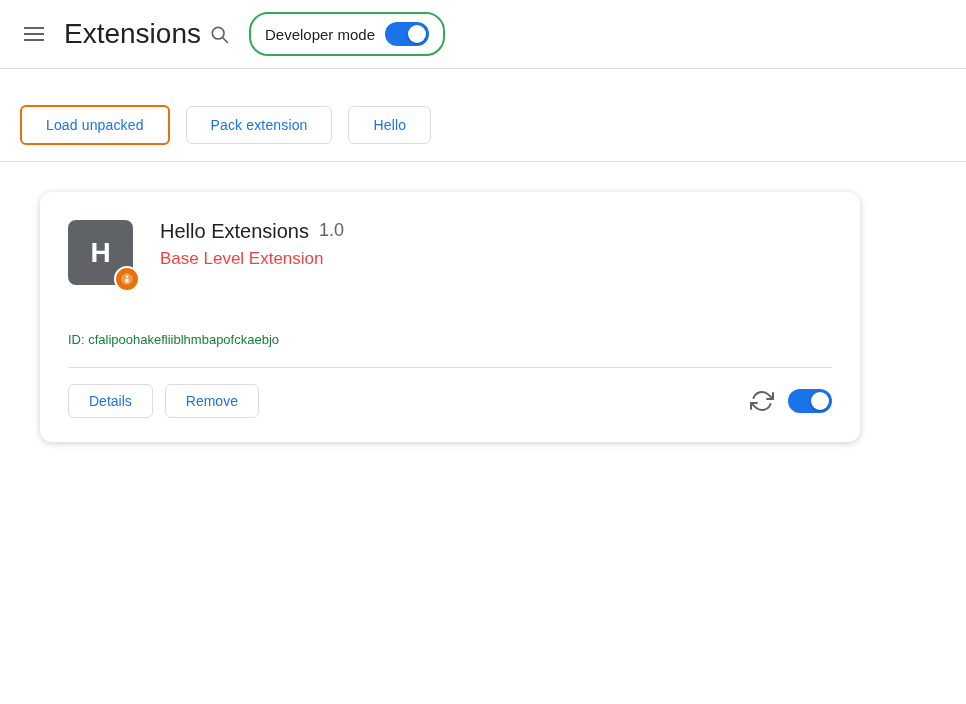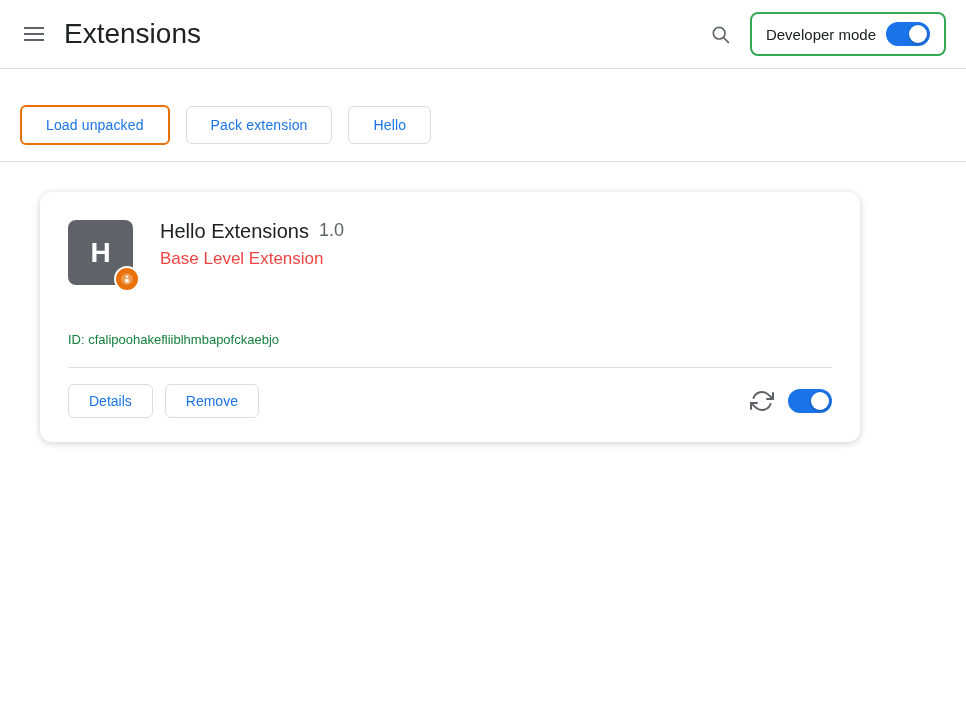--- a/index.html
+++ b/index.html
@@ -8,21 +8,21 @@
       background: #fff;
       color: #202124;
       width: 966px;
       min-height: 704px;
     }
 
     
     .header {
       display: flex;
       align-items: center;
-      justify-content: space-between;
+      justify-content: flex-start;
       padding: 12px 20px;
       border-bottom: 1px solid #e0e0e0;
     }
     .header-left {
       display: flex;
       align-items: center;
       gap: 16px;
     }
     .hamburger-icon {
       display: flex;
@@ -54,21 +54,21 @@
       align-items: center;
       justify-content: center;
       cursor: pointer;
       border-radius: 50%;
     }
     .developer-mode-box {
       display: flex;
       align-items: center;
       gap: 10px;
       border: 2.5px solid #34a853;
-      border-radius: 8px;
+      border-radius: 19px;
       padding: 8px 14px;
     }
     .developer-mode-label {
       font-size: 15px;
       color: #202124;
     }
 
     
     .toggle {
       position: relative;

